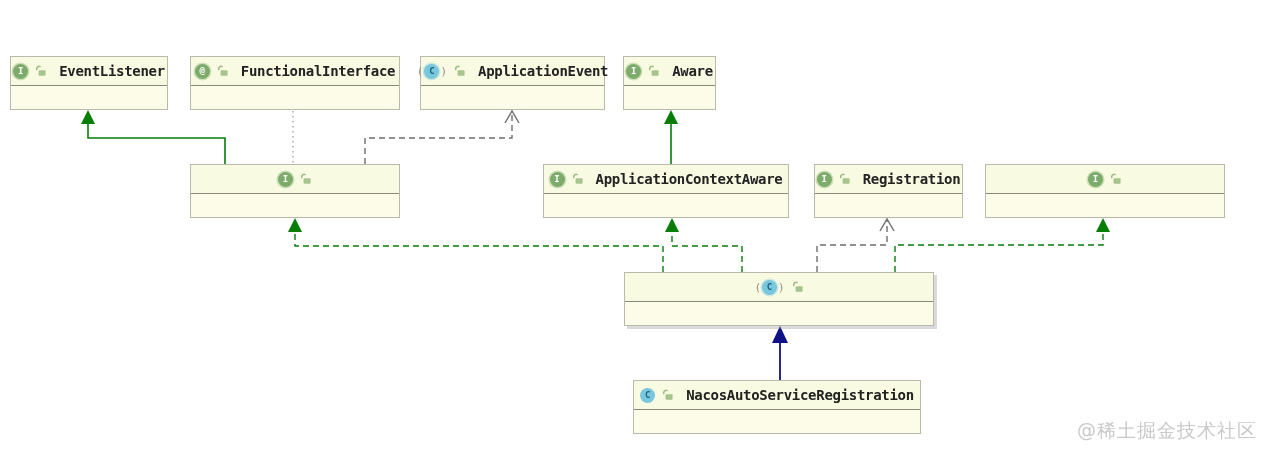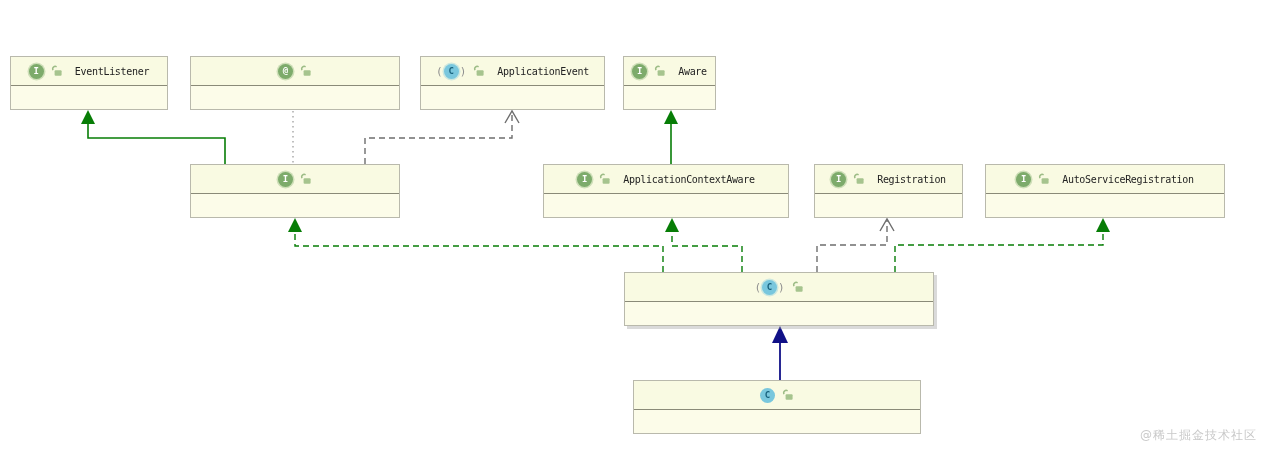--- a/index.html
+++ b/index.html
@@ -57,31 +57,31 @@
     flex:0 0 auto;
   }
   .circle.iface{background:var(--iface-green);color:#fff;box-shadow:0 0 0 1.5px rgba(125,171,107,.35);}
   .circle.cls{background:var(--class-blue);color:var(--class-letter);}
   .circle.abstract{box-shadow:0 0 0 1.5px rgba(121,199,221,.35);}
   .icon-group{display:inline-flex;align-items:center;gap:1px;flex:0 0 auto;}
   .paren{color:#8f8f8f;font-size:11px;font-family:"DejaVu Sans Mono","Liberation Mono",monospace;line-height:1;}
   .lock{display:inline-flex;flex:0 0 auto;margin-left:2px;}
   .node-label{
     font-family:"DejaVu Sans Mono","Liberation Mono",monospace;
-    font-size:10px;
-    font-weight:400;
+    font-size:14px;
+    font-weight:700;
     color:var(--label);
     letter-spacing:-0.3px;
     margin-left:7px;
   }
   .watermark{
     position:absolute;
     right:10px;bottom:10px;
     color:var(--watermark);
-    font-size:12px;
+    font-size:19px;
     letter-spacing:1px;
     user-select:none;
   }
 </style>
 </head>
 <body>
 
 <div class="canvas">
 
   <svg class="edges" width="1267" height="454" viewBox="0 0 1267 454" xmlns="http://www.w3.org/2000/svg">
@@ -151,20 +151,21 @@
     <div class="node-header">
       <span class="circle iface">
           <span>@</span>
         </span>
       <span class="lock">
           <svg width="12" height="12" viewBox="0 0 12 12">
             <path d="M2.1 5.2 a2.5 2.5 0 0 1 3.5-3.4" fill="none" stroke="#9dbc86" stroke-width="1.5"></path>
             <rect x="3.6" y="5.3" width="7" height="5.4" rx="1" fill="#a6c48e"></rect>
           </svg>
         </span>
+      <span class="node-label">FunctionalInterface</span>
     </div>
     <div class="node-body"></div>
   </div>
 
   <div class="node" style="left:420px;top:56px;width:185px">
     <div class="node-header">
       <span class="icon-group">
         <span class="paren">(</span>
         <span class="circle cls abstract">
             <span>C</span>
@@ -249,21 +250,20 @@
     <div class="node-header">
       <span class="circle iface">
           <span>I</span>
         </span>
       <span class="lock">
           <svg width="12" height="12" viewBox="0 0 12 12">
             <path d="M2.1 5.2 a2.5 2.5 0 0 1 3.5-3.4" fill="none" stroke="#9dbc86" stroke-width="1.5"></path>
             <rect x="3.6" y="5.3" width="7" height="5.4" rx="1" fill="#a6c48e"></rect>
           </svg>
         </span>
-      <span class="node-label">AutoServiceRegistration</span>
     </div>
     <div class="node-body"></div>
   </div>
 
   <div class="node shadowed" style="left:624px;top:272px;width:310px">
     <div class="node-header">
       <span class="icon-group">
         <span class="paren">(</span>
         <span class="circle cls abstract">
             <span>C</span>
@@ -284,19 +284,20 @@
     <div class="node-header">
       <span class="circle cls">
           <span>C</span>
         </span>
       <span class="lock">
           <svg width="12" height="12" viewBox="0 0 12 12">
             <path d="M2.1 5.2 a2.5 2.5 0 0 1 3.5-3.4" fill="none" stroke="#9dbc86" stroke-width="1.5"></path>
             <rect x="3.6" y="5.3" width="7" height="5.4" rx="1" fill="#a6c48e"></rect>
           </svg>
         </span>
+      <span class="node-label">NacosAutoServiceRegistration</span>
     </div>
     <div class="node-body"></div>
   </div>
 
   <div class="watermark">@稀土掘金技术社区</div>
 
 </div>
 
 </body></html>

